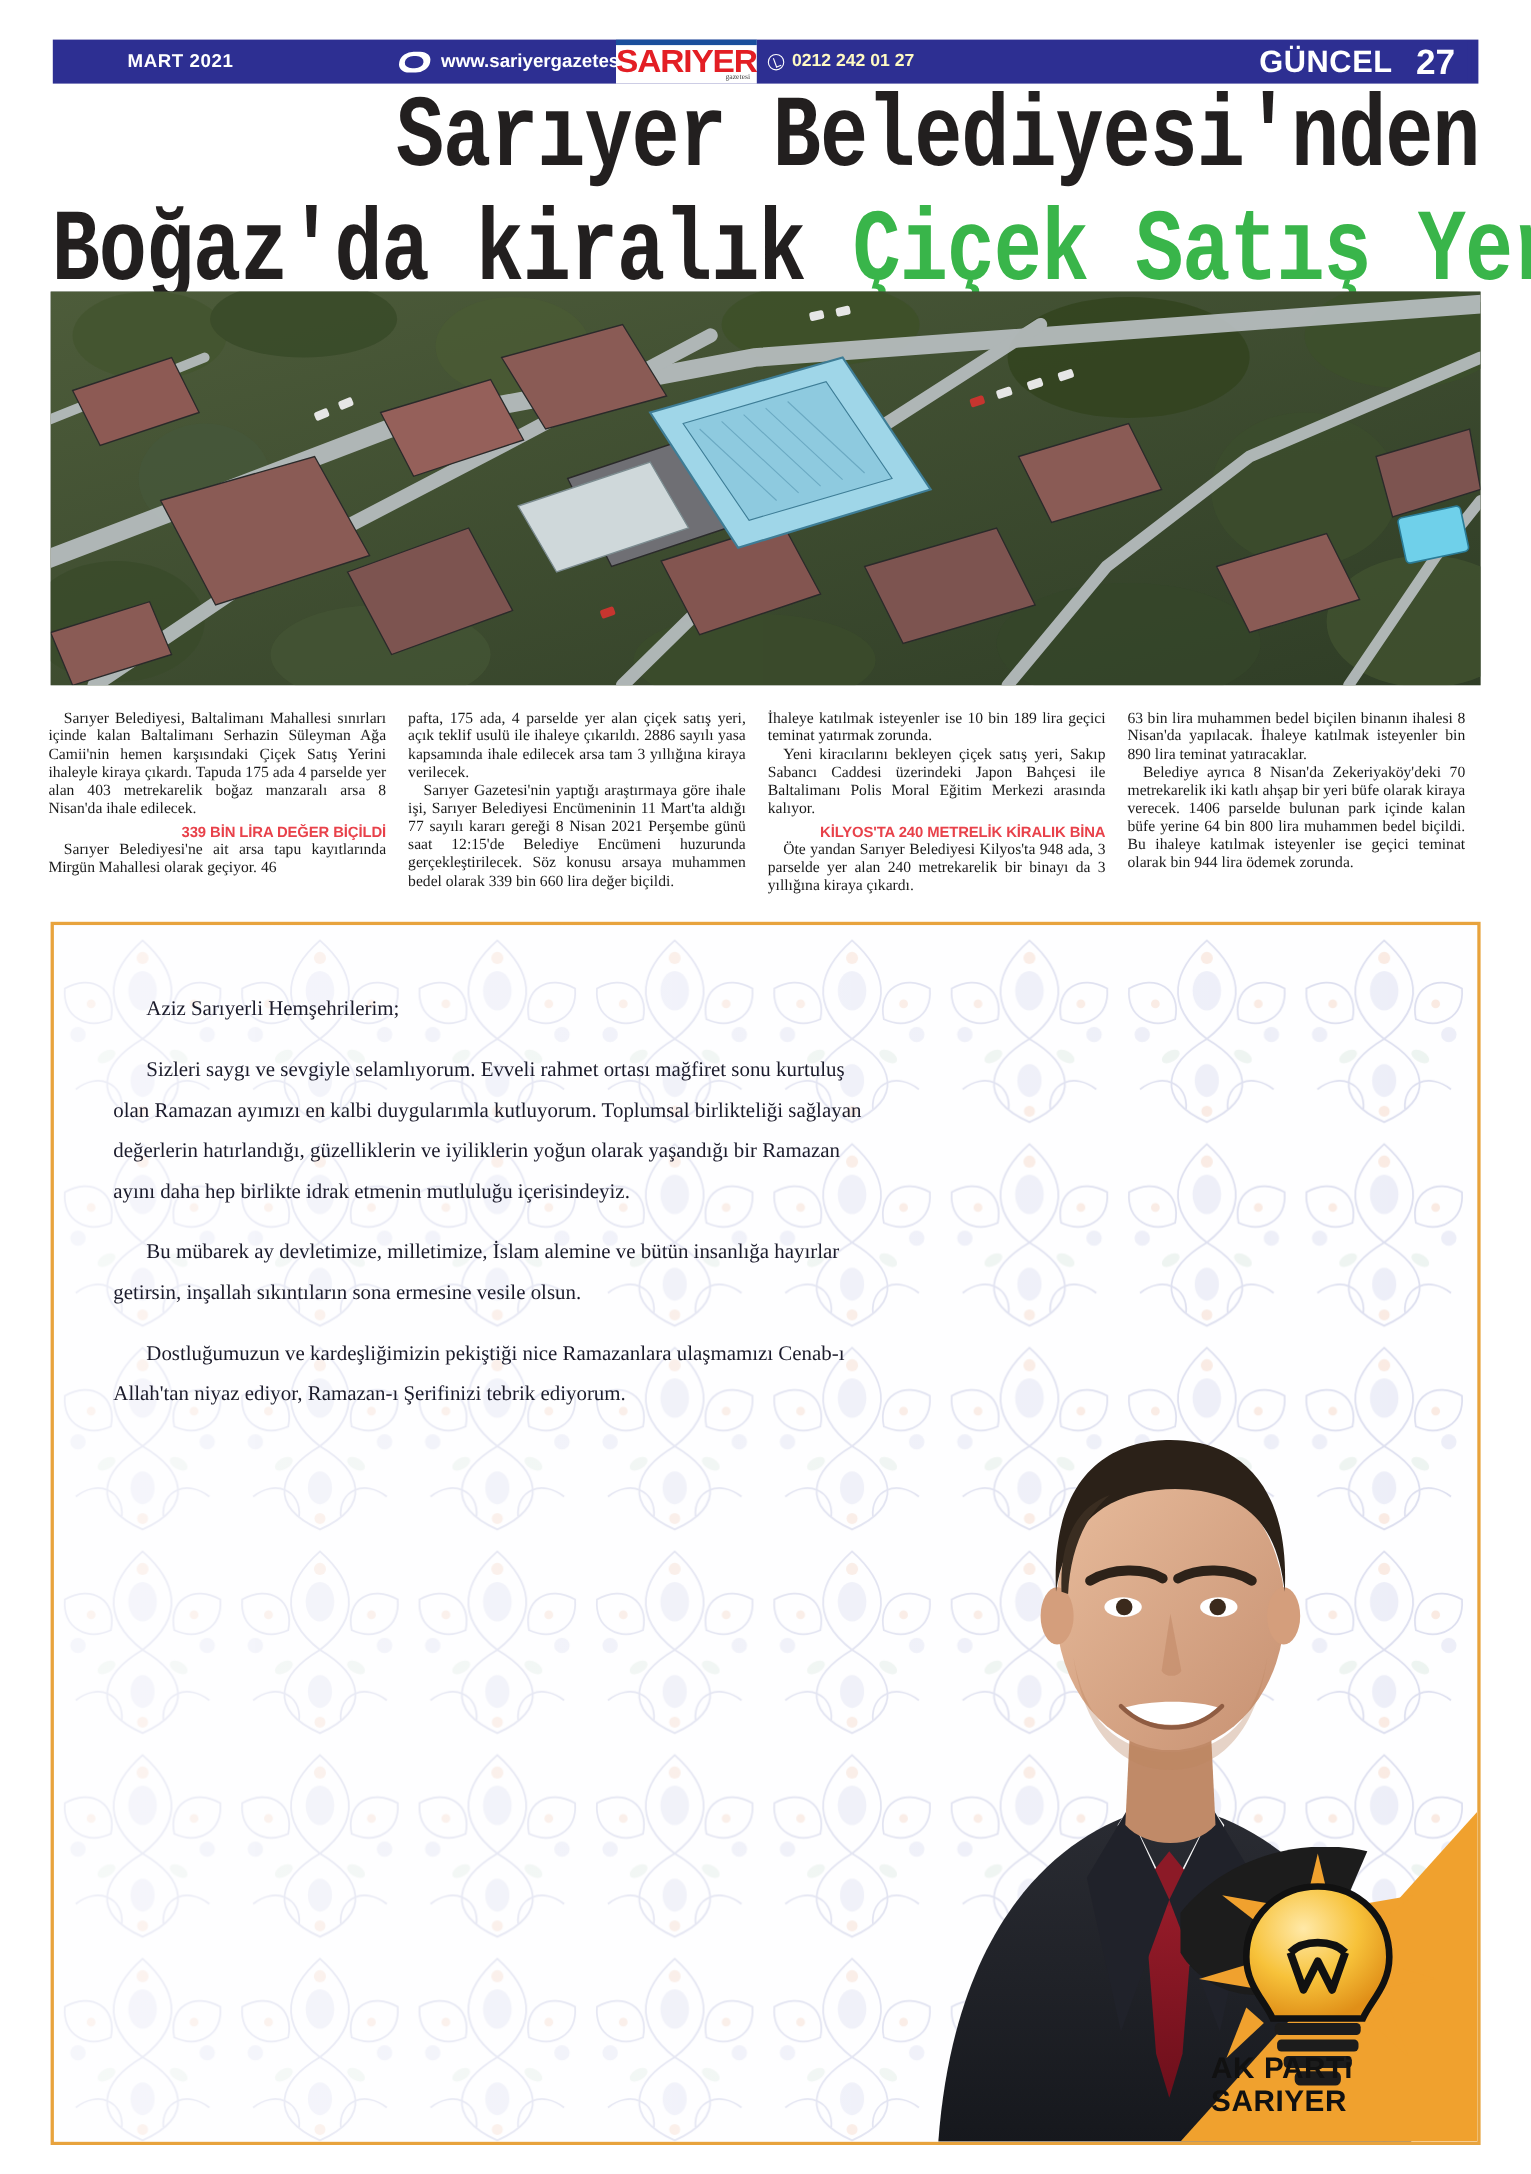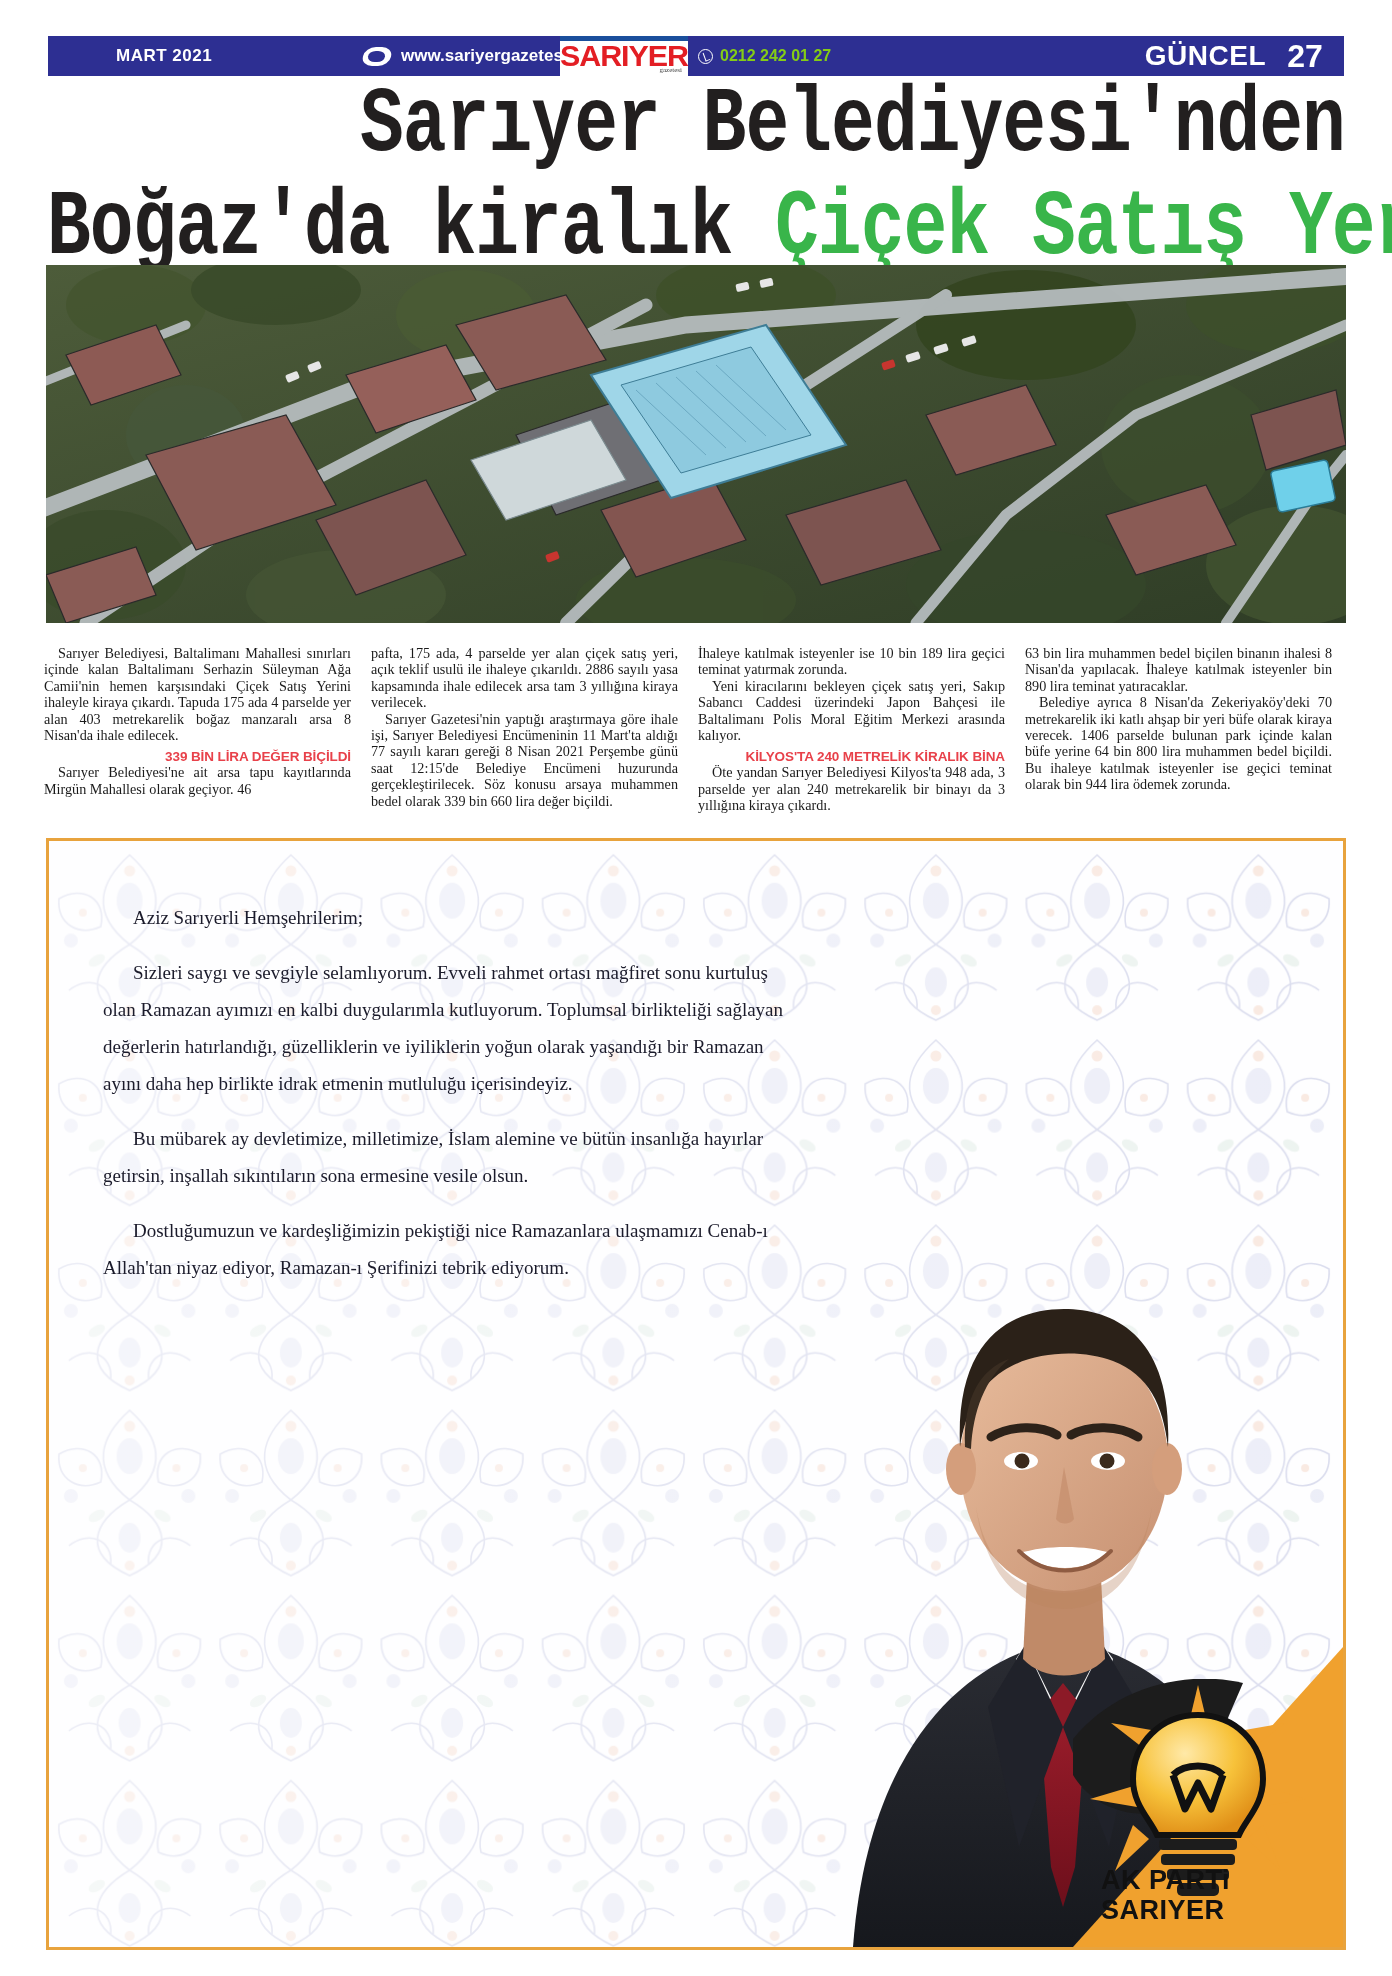--- a/index.html
+++ b/index.html
@@ -63,21 +63,21 @@
   .phone-ico{
     width:15px;height:15px;border:1.6px solid #fff;border-radius:50%;
     position:relative; display:inline-block;
   }
   .phone-ico::after{
     content:"";position:absolute;left:4.5px;top:2.5px;width:4px;height:8px;
     border-left:1.6px solid #fff; border-bottom:1.6px solid #fff;
     transform:rotate(-20deg);
   }
   .topbar-phone span{
-    color:#84cc16;font-family:"Liberation Sans",sans-serif;font-weight:bold;font-size:16px;
+    color:#fef9c3;font-family:"Liberation Sans",sans-serif;font-weight:bold;font-size:16px;
     white-space:nowrap;
   }
   .topbar-section{
     position:absolute; right:78px; top:0; height:40px;
     display:flex;align-items:center;
     color:#ffffff;font-family:"Liberation Sans",sans-serif;font-weight:bold;
     font-size:28px; letter-spacing:.5px;
   }
   .topbar-pageno{
     position:absolute; right:8px; top:0; height:40px; width:62px;

